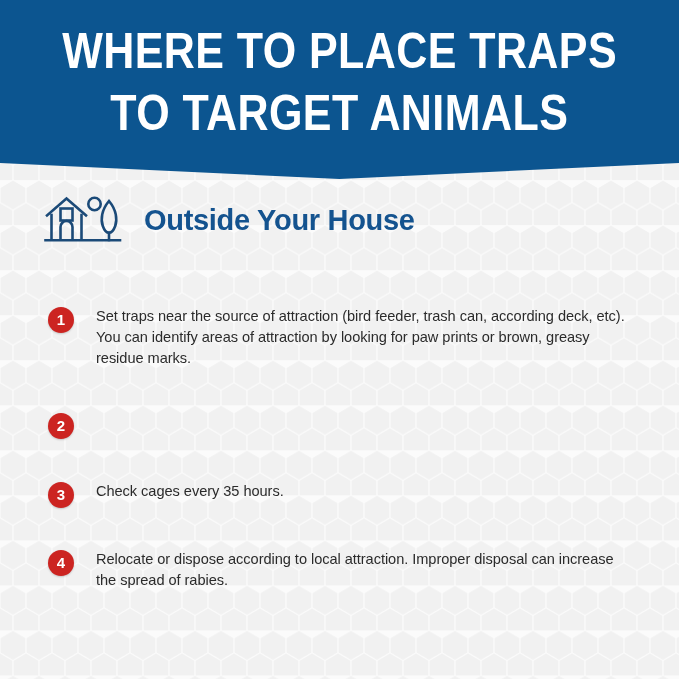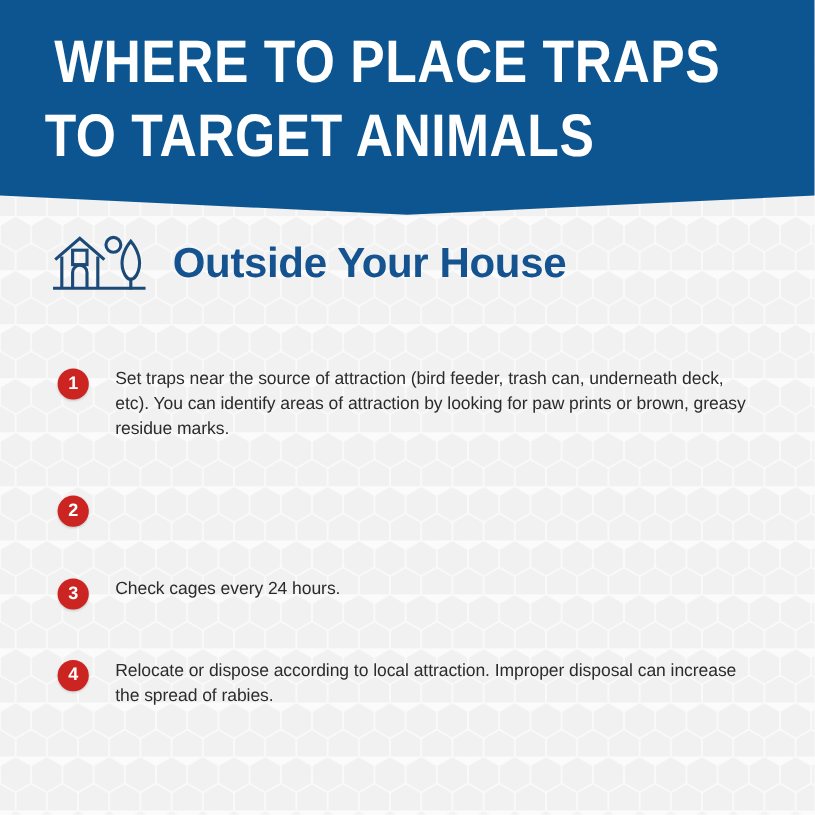--- a/index.html
+++ b/index.html
@@ -47,21 +47,21 @@
   }
   .banner-title-wrap {
     position: absolute;
     left: 0;
     top: 0;
     width: 679px;
     height: 163px;
     z-index: 3;
     display: flex;
     flex-direction: column;
-    align-items: flex-start;
+    align-items: center;
     justify-content: center;
     pointer-events: none;
   }
   .banner-line {
     color: #ffffff;
     font-family: "Liberation Sans Narrow", "Liberation Sans", sans-serif;
     font-weight: bold;
     font-size: 50px;
     line-height: 62px;
     letter-spacing: 0.5px;
@@ -90,21 +90,21 @@
     width: 78px;
     height: 56px;
     flex: 0 0 78px;
     display: block;
   }
   .section-title {
     margin-left: 22px;
     color: #14538f;
     font-family: "Liberation Sans", sans-serif;
     font-weight: bold;
-    font-size: 35px;
+    font-size: 29px;
     letter-spacing: -0.3px;
     white-space: nowrap;
   }
 
   
   .steps {
     margin: 0;
     padding: 0;
     list-style: none;
     position: relative;
@@ -197,28 +197,28 @@
 
           <line x1="1.5" y1="48.2" x2="76" y2="48.2"></line>
         </g>
       </svg>
       <div class="section-title">Outside Your House</div>
     </div>
 
     <ul class="steps">
       <li class="step-row" id="step-1">
         <div class="step-badge">1</div>
-        <div class="step-text">Set traps near the source of attraction (bird feeder, trash can, underneath deck, etc). You can identify areas of attraction by looking for paw prints or brown, greasy residue marks.</div>
+        <div class="step-text">Set traps near the source of attraction (bird feeder, trash can, according deck, etc). You can identify areas of attraction by looking for paw prints or brown, greasy residue marks.</div>
       </li>
       <li class="step-row" id="step-2">
         <div class="step-badge">2</div>
       </li>
       <li class="step-row" id="step-3">
         <div class="step-badge">3</div>
-        <div class="step-text">Check cages every 24 hours.</div>
+        <div class="step-text">Check cages every 35 hours.</div>
       </li>
       <li class="step-row" id="step-4">
         <div class="step-badge">4</div>
         <div class="step-text">Relocate or dispose according to local attraction. Improper disposal can increase the spread of rabies.</div>
       </li>
     </ul>
 
   </div>
 </div>
 

